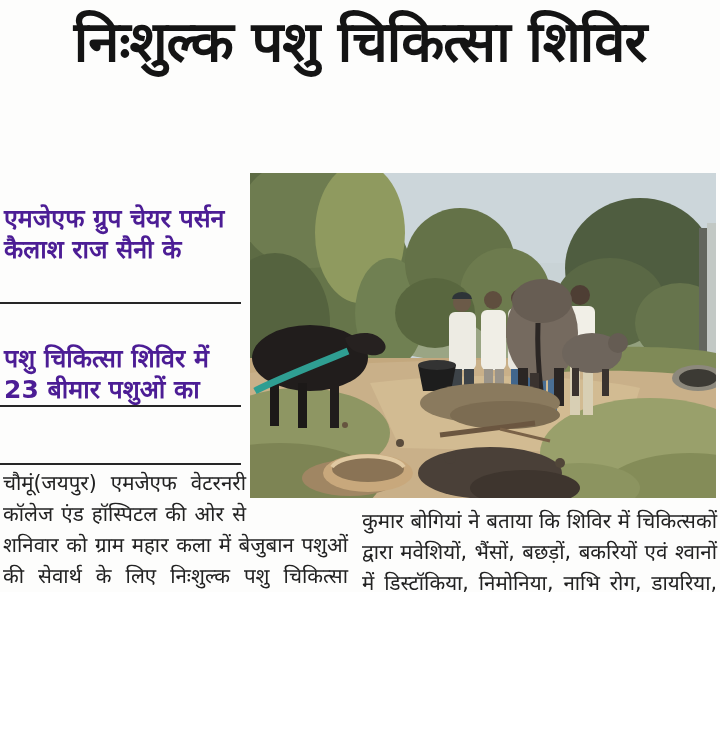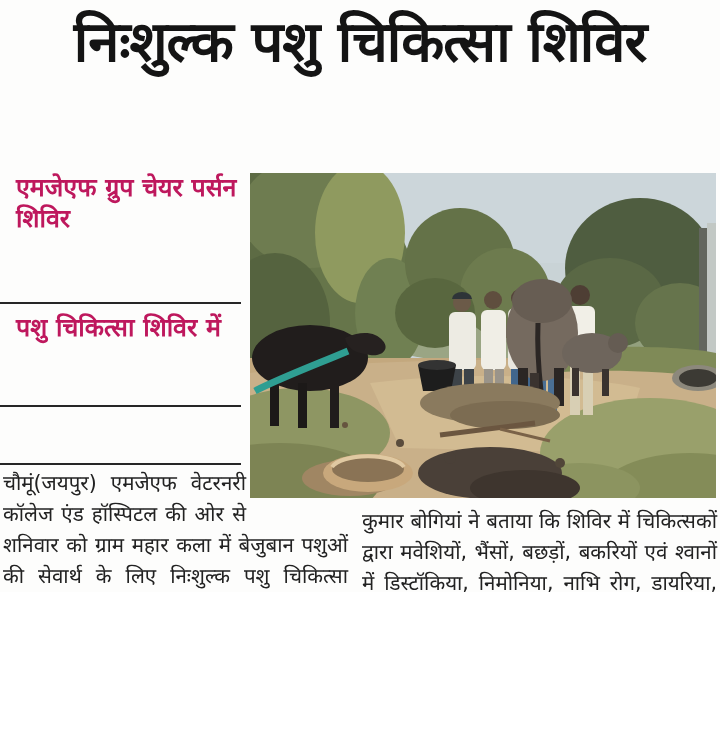--- a/index.html
+++ b/index.html
@@ -8,22 +8,22 @@
     font-family:"DejaVu Sans",sans-serif;color:#1b1b1b;overflow:hidden;
   }
   
   #headline{
     position:absolute;top:4px;left:0;width:720px;text-align:center;
     font-weight:bold;font-size:56px;line-height:76px;color:#141414;
     letter-spacing:-1px;
   }
   
   .deck{
-    position:absolute;left:16px;width:242px;font-weight:bold;color:#be185d;
-    font-size:25px;line-height:31px;
+    position:absolute;left:4px;width:242px;font-weight:bold;color:#4c1d95;
+    font-size:25px;line-height:31px;margin-top:31px;
   }
   #deck1{top:172px;}
   #deck2{top:312px;}
   .rule{
     position:absolute;left:0;width:241px;height:0;
     border-top:2px solid #262626;
   }
   #rule1{top:302px;}
   #rule2{top:405px;}
   #rule3{top:463px;}
@@ -49,27 +49,28 @@
 <body>
 
 <div id="page">
 
   <div id="headline">
     <div>निःशुल्क पशु चिकित्सा शिविर</div>
   </div>
 
   <div id="deck1" class="deck">
     <div>एमजेएफ ग्रुप चेयर पर्सन</div>
-    <div>शिविर</div>
+    <div>कैलाश राज सैनी के</div>
   </div>
 
   <div id="rule1" class="rule"></div>
 
   <div id="deck2" class="deck">
     <div>पशु चिकित्सा शिविर में</div>
+    <div>23 बीमार पशुओं का</div>
   </div>
 
   <div id="rule2" class="rule"></div>
 
 
   <div id="rule3" class="rule"></div>
 
   <div id="photo">
     <svg width="466" height="325" viewBox="0 0 466 325" xmlns="http://www.w3.org/2000/svg">
 

